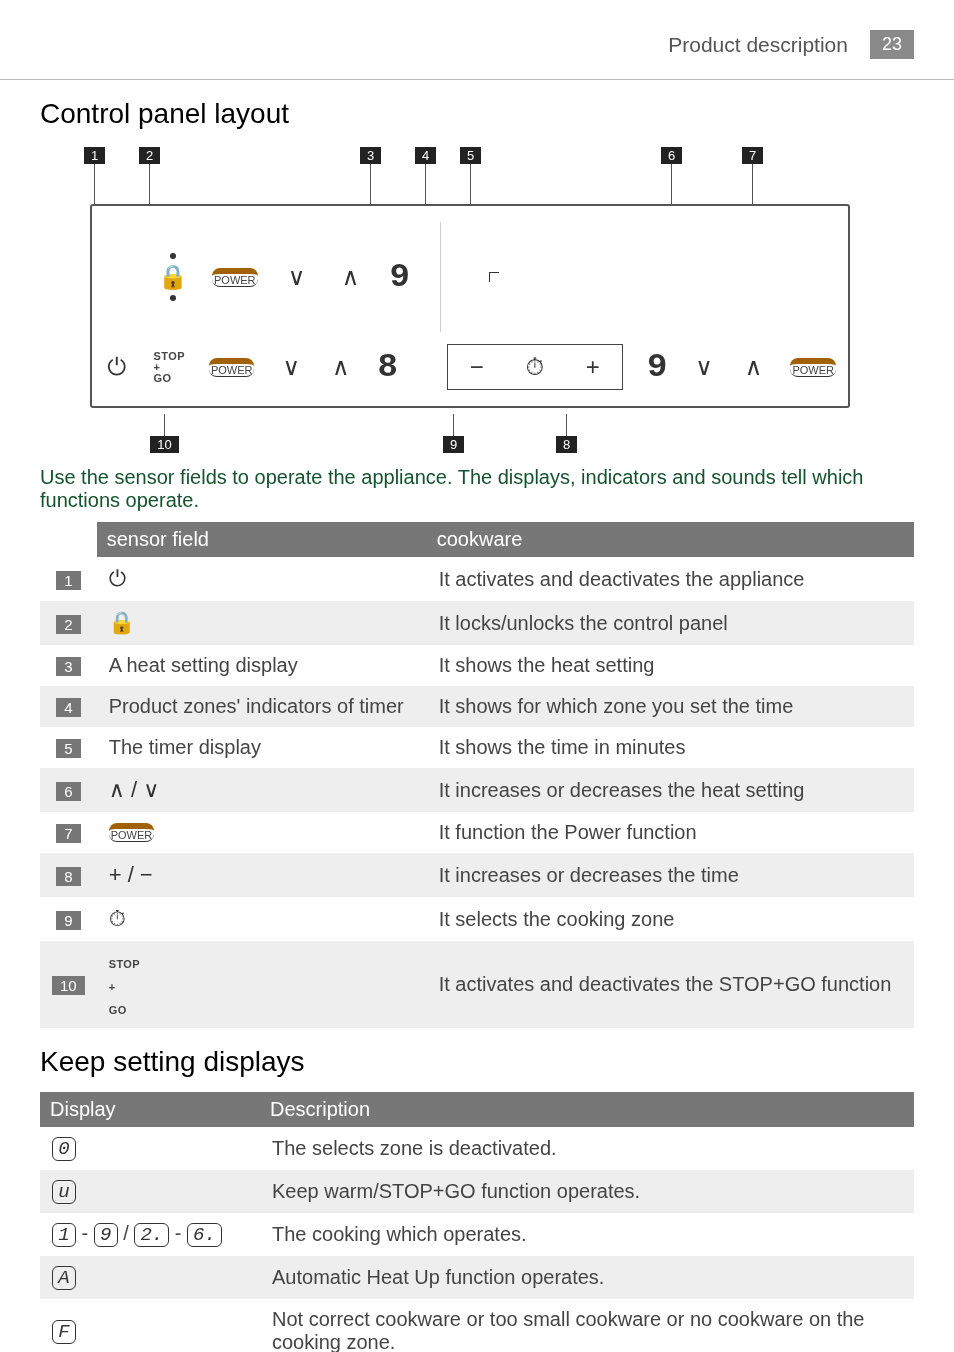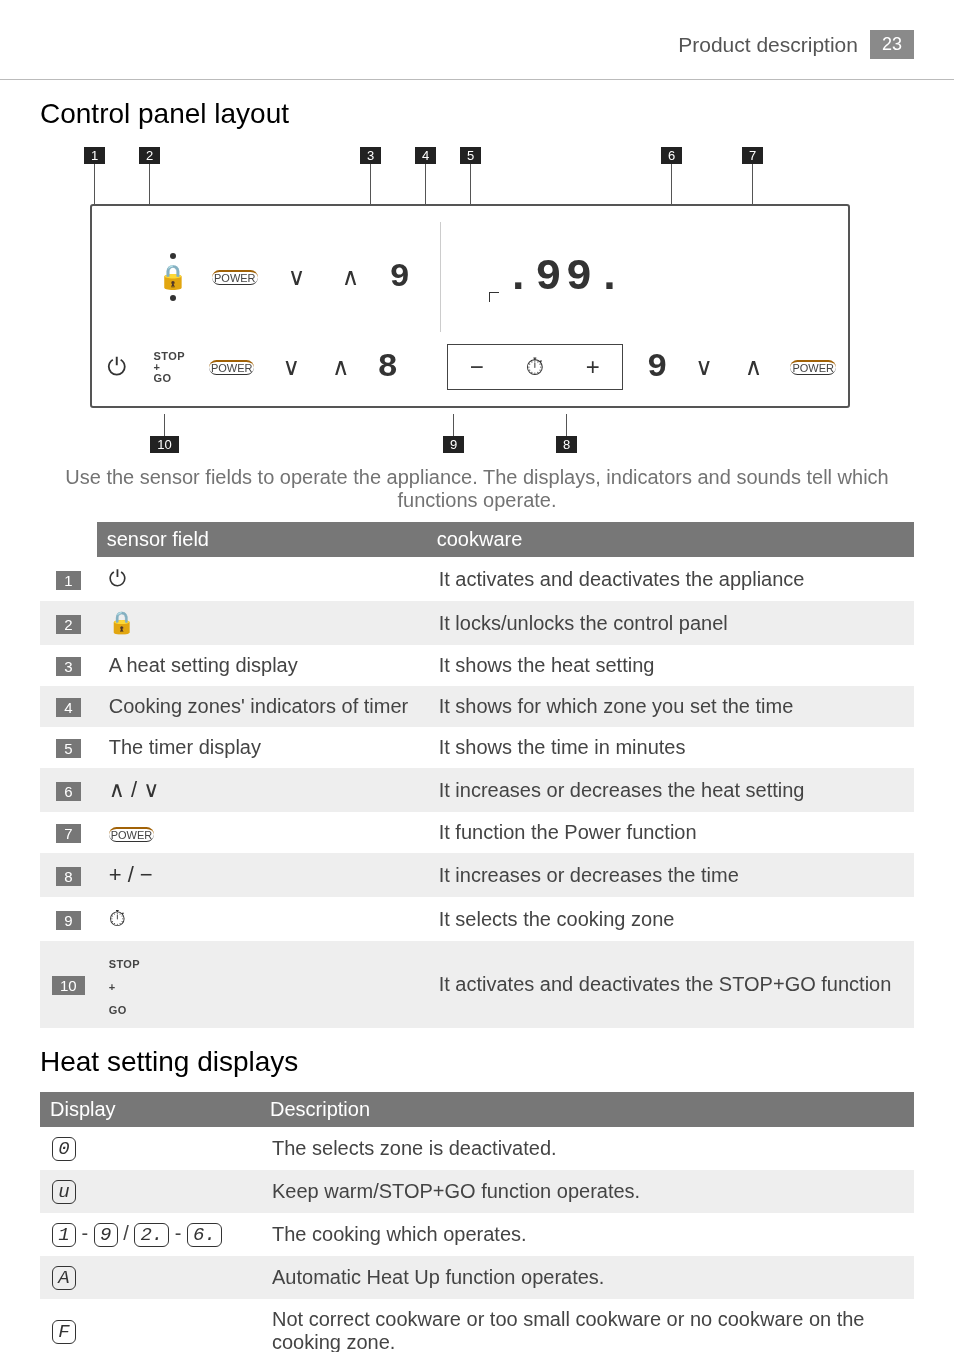--- a/index.html
+++ b/index.html
@@ -7,35 +7,35 @@
     font-family: "Segoe UI", Arial, sans-serif;
     background:#fff;
     color:#444;
     width:954px;
     margin:0 auto;
     padding:0;
   }
   .page { padding:0 40px 40px 40px; }
   .header { display:flex; align-items:center; justify-content:flex-end; padding:30px 40px 20px 0; border-bottom:1px solid #bbb; margin-bottom:18px;}
   .header-title { font-size:21px; color:#555; font-weight:300; }
-  .page-badge { background:#8a8a8a; color:#fff; padding:4px 12px; font-size:18px; margin-left:12px; }
+  .page-badge { background:#8a8a8a; color:#fff; padding:4px 12px; font-size:18px; margin-left:22px; }
   h2 { font-weight:300; font-size:28px; color:#000000; margin:18px 0 14px 0; }
-  .intro { margin:4px 0 10px 0; font-size:20px; color:#737373;text-align:center; }
+  .intro { margin:4px 0 10px 0; font-size:20px; color:#14532d; }
 
   
   .diagram { width:760px; margin:10px 0 12px 50px; }
   .callouts-top { display:flex; gap:0; align-items:flex-end; height:60px; position:relative;}
   .callouts-bottom { display:flex; gap:0; align-items:flex-start; height:40px; margin-top:6px;}
   .call { display:flex; flex-direction:column; align-items:center; width:1px;}
   .call .lbl { background:#222; color:#fff; font-size:13px; padding:1px 7px; }
   .call .stem { width:1px; background:#555; }
   .panel { border:2px solid #555; border-radius:3px; padding:10px 12px 10px 12px; }
   .panel-row { display:flex; align-items:center; gap:24px; padding:6px 0;}
   .symbol { font-size:24px; color:#333; width:30px; text-align:center; }
-  .powerIcon { font-size:11px; border-top:2px solid #a16207; border-bottom:1px solid #333; border-radius:8px; padding:0 2px;}
+  .powerIcon { font-size:11px; border-top:6px solid #a16207; border-bottom:1px solid #333; border-radius:8px; padding:0 2px;}
   .digit { font-family:"Courier New", monospace; font-size:34px; font-weight:bold; color:#333; }
   .digit-big { font-family:"Courier New", monospace; font-size:44px; font-weight:bold; color:#333; letter-spacing:4px;}
   .stopgo { font-size:11px; font-weight:bold; letter-spacing:0.4px; text-align:left; line-height:1;}
   .row-top-right { display:flex; align-items:flex-end; gap:6px; margin-left:18px;}
   .dot { width:6px; height:6px; background:#333; border-radius:50%; display:inline-block; }
   .timer-box { border:1px solid #444; padding:8px 14px; display:flex; align-items:center; gap:28px;}
   .vsep { width:1px; background:#ccc; height:110px; margin:0 6px;}
 
   
   table { border-collapse:collapse; width:100%; margin-top:4px; }
@@ -103,21 +103,20 @@
           <span class="symbol">🔒</span>
           <span class="dot"></span>
         </span>
         <span class="powerIcon">POWER</span>
         <span class="symbol">∨</span>
         <span class="symbol">∧</span>
         <span class="digit">9</span>
         <span class="vsep"></span>
         <span class="row-top-right">
           <span style="border-left:1px solid #333;border-top:1px solid #333;width:10px;height:10px;"></span>
-          <span class="digit-big">.99.</span>
         </span>
       </div>
       <div class="panel-row">
         <span class="symbol">⏻</span>
         <span class="stopgo">
           <span>STOP</span><br>
           <span>+</span><br>
           <span>GO</span>
         </span>
         <span class="powerIcon">POWER</span>
@@ -174,21 +173,21 @@
           <td class="sensor-col"><span class="sensor-sym">🔒</span></td>
           <td>It locks/unlocks the control panel</td>
         </tr>
         <tr>
           <td class="num-col"><span class="lbl">3</span></td>
           <td class="sensor-col"><span>A heat setting display</span></td>
           <td>It shows the heat setting</td>
         </tr>
         <tr class="band">
           <td class="num-col"><span class="lbl">4</span></td>
-          <td class="sensor-col"><span>Cooking zones' indicators of timer</span></td>
+          <td class="sensor-col"><span>Product zones' indicators of timer</span></td>
           <td>It shows for which zone you set the time</td>
         </tr>
         <tr>
           <td class="num-col"><span class="lbl">5</span></td>
           <td class="sensor-col"><span>The timer display</span></td>
           <td>It shows the time in minutes</td>
         </tr>
         <tr class="band">
           <td class="num-col"><span class="lbl">6</span></td>
           <td class="sensor-col"><span class="sensor-sym">∧ / ∨</span></td>
@@ -210,21 +209,21 @@
           <td>It selects the cooking zone</td>
         </tr>
         <tr class="band">
           <td class="num-col"><span class="lbl">10</span></td>
           <td class="sensor-col"><span class="stopgo">STOP<br>+<br>GO</span></td>
           <td>It activates and deactivates the STOP+GO function</td>
         </tr>
       </tbody>
   </table>
 
-  <h2>Heat setting displays</h2>
+  <h2>Keep setting displays</h2>
 
   <table id="tbl2">
     <thead>
         <tr>
       <th class="disp-col">Display</th>
       <th>Description</th>
     </tr>
       </thead>
     <tbody id="tbl2-body">
         <tr>

